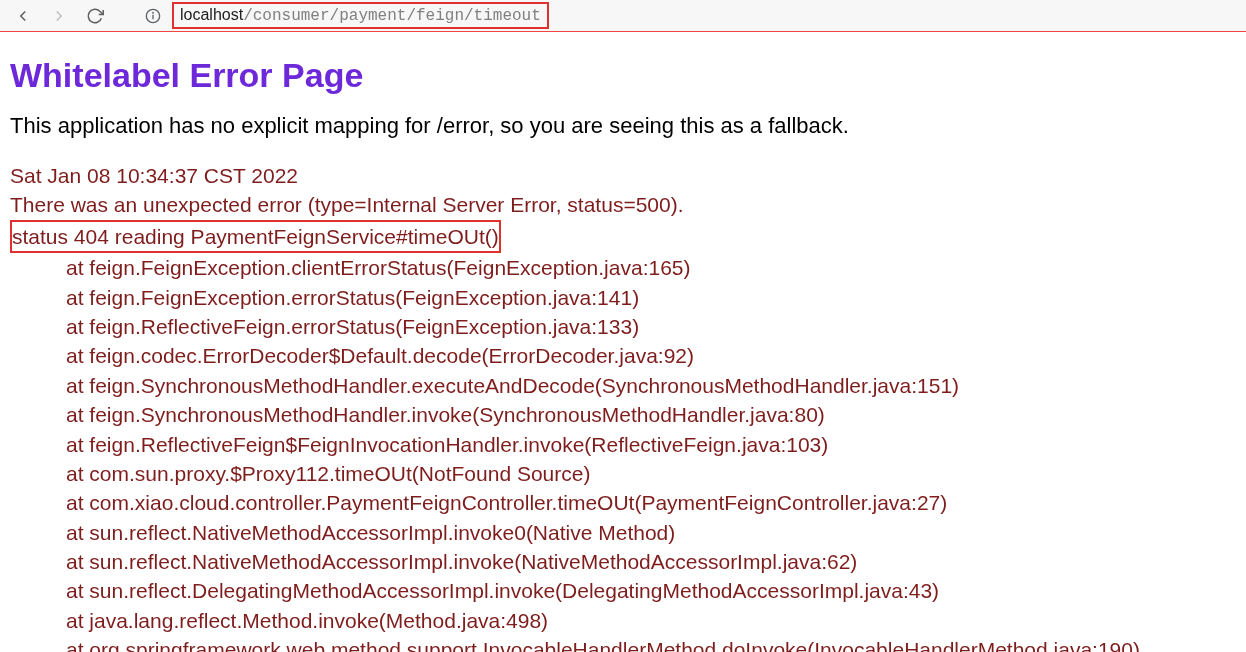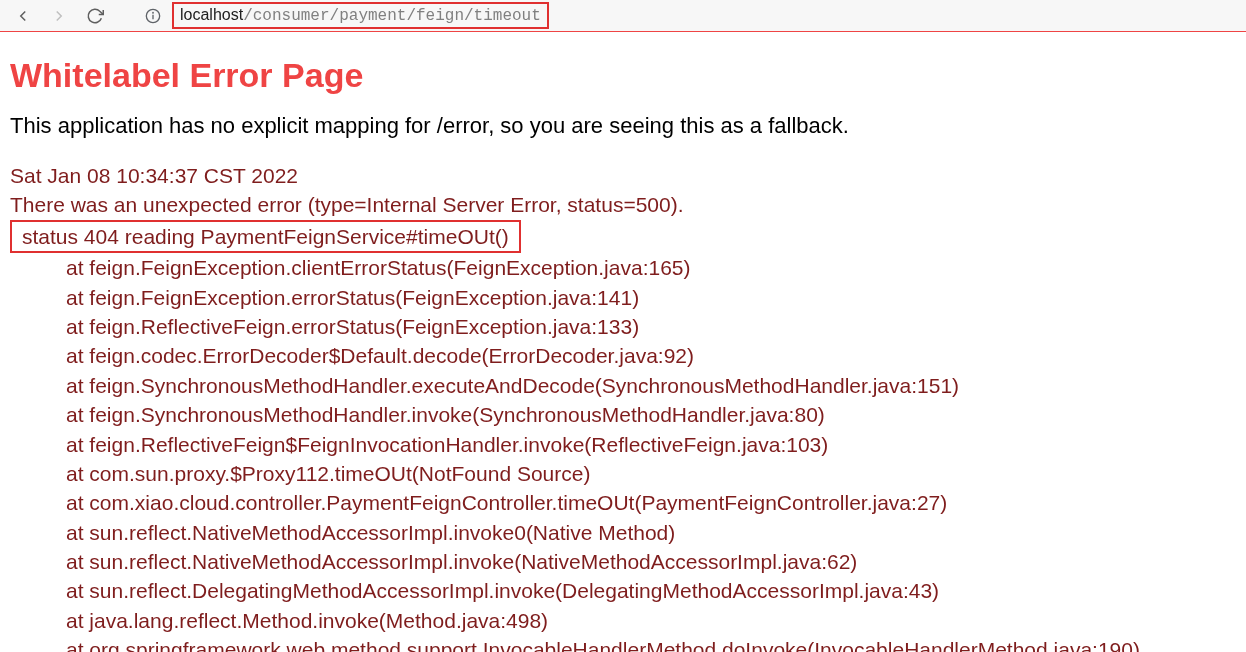--- a/index.html
+++ b/index.html
@@ -8,25 +8,25 @@
     .nav-btn { width: 22px; height: 22px; display: flex; align-items: center; justify-content: center; color: #5f5f5f; cursor: pointer; }
     .nav-btn.disabled { color: #c0c0c0; cursor: default; }
     .nav-btn svg { width: 18px; height: 18px; stroke: currentColor; fill: none; stroke-width: 2; }
     .url-area { flex: 1; display: flex; align-items: center; gap: 10px; margin-left: 24px; }
     .info-icon { width: 18px; height: 18px; color: #5f6368; display:flex; align-items:center; justify-content:center; }
     .info-icon svg { width: 16px; height: 16px; }
     .url-box { border: 2px solid #e03030; padding: 2px 6px; display: flex; align-items: baseline; font-size: 16px; }
     .url-host { color: #202020; }
     .url-path { color: #808080; font-family: Liberation Mono, monospace; }
     .page { padding: 10px 10px; }
-    h1 { font-size: 34px; font-weight: 700; margin: 14px 0 18px 0; color: #ef4444; }
+    h1 { font-size: 34px; font-weight: 700; margin: 14px 0 18px 0; color: #6d28d9; }
     .subtitle { font-size: 22px; margin-bottom: 22px; color: #000; }
     .trace-block { font-size: 21px; line-height: 1.4; color: #7f1d1d; }
     .trace-block div { white-space: pre; }
-    .hl-line { border: 2px solid #e03030; display: inline-block; padding: 0 10px; }
+    .hl-line { border: 2px solid #e03030; display: inline-block; padding: 0 0; }
     .indent { padding-left: 56px; }
     .watermark { position: absolute; right: 14px; top: 660px; font-size: 14px; color: rgba(120,120,120,0.55); letter-spacing: 0.5px; }
   </style>
 </head>
 <body>
 
 <div class="toolbar">
   <div class="nav-btn">
     <svg viewBox="0 0 24 24">
         <polyline points="15 18 9 12 15 6"></polyline>

